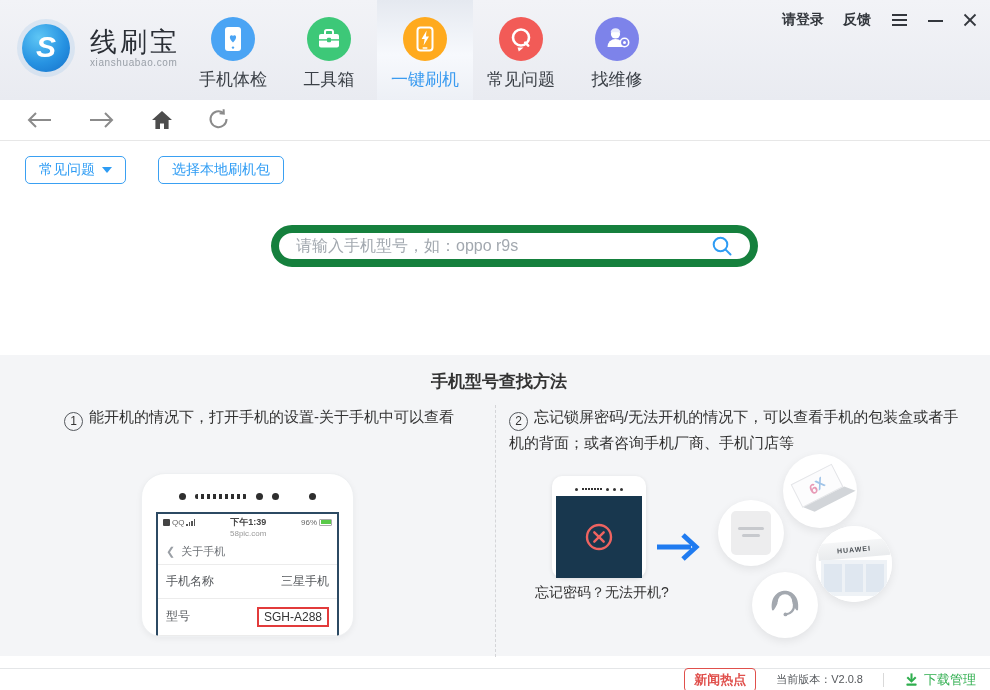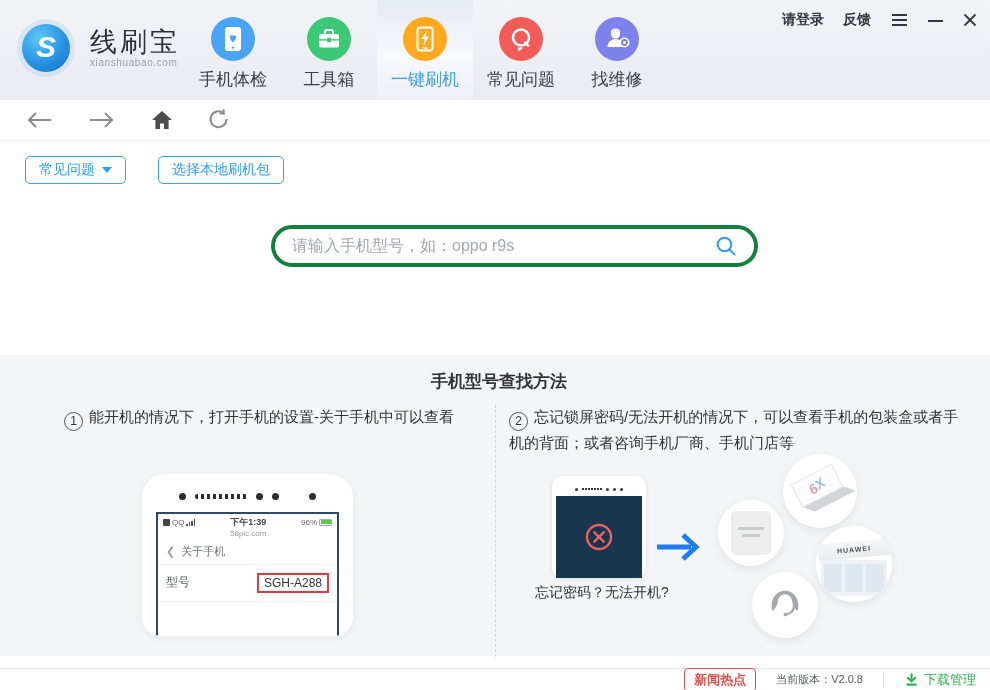--- a/index.html
+++ b/index.html
@@ -39,21 +39,21 @@
   .tool-btn { cursor:pointer; display:flex; align-items:center; }
 
   
   .actions-row { position:absolute; top:156px; left:25px; display:flex; gap:32px; }
   .outline-btn { height:28px; background:#fff; border:1px solid #3aa0f2; border-radius:5px;
                  color:#2e9cf4; font-size:14px; padding:0 13px; display:flex; align-items:center; gap:7px; cursor:pointer; }
   .caret-down { width:0; height:0; border-left:5px solid transparent; border-right:5px solid transparent; border-top:6px solid #2e9cf4; }
 
   
   .search-wrap { position:absolute; top:225px; left:271px; width:487px; height:42px; background:#fff;
-                 border:4px solid #15803d; border-radius:22px; display:flex; align-items:center; padding:0 17px; }
+                 border:8px solid #15803d; border-radius:22px; display:flex; align-items:center; padding:0 17px; }
   .search-input { flex:1; border:none; outline:none; font-size:16px; color:#333; background:transparent; font-family:"Liberation Sans",sans-serif; }
   .search-input::placeholder { color:#a2a8af; }
 
   
   .guide { position:absolute; top:355px; left:0; right:0; bottom:34px; background:#f4f5f7; }
   .guide-title { text-align:center; padding-top:15px; font-size:17px; font-weight:bold; color:#333;padding-left:8px; }
   .guide-cols { display:flex; margin-top:12px; height:252px; }
   .gcol { width:495px; position:relative; }
   .gcol-right { border-left:1px dashed #d4d5d8; }
   .step { font-size:15px; color:#333; line-height:1.55; }
@@ -302,20 +302,24 @@
                 <span class="m-batt">
                     <i></i>
                   </span>
               </span>
             </div>
             <div class="m-back">
               <span class="m-chev">❮</span>
               <span>关于手机</span>
             </div>
             <div class="m-row">
+              <span>手机名称</span>
+              <span>三星手机</span>
+            </div>
+            <div class="m-row">
               <span>型号</span>
               <span class="m-model">SGH-A288</span>
             </div>
           </div>
         </div>
       </div>
 
       <div class="gcol gcol-right">
         <div class="step step-right">
           <span class="step-num">2</span><span>忘记锁屏密码/无法开机的情况下，可以查看手机的包装盒或者手机的背面；或者咨询手机厂商、手机门店等</span>

